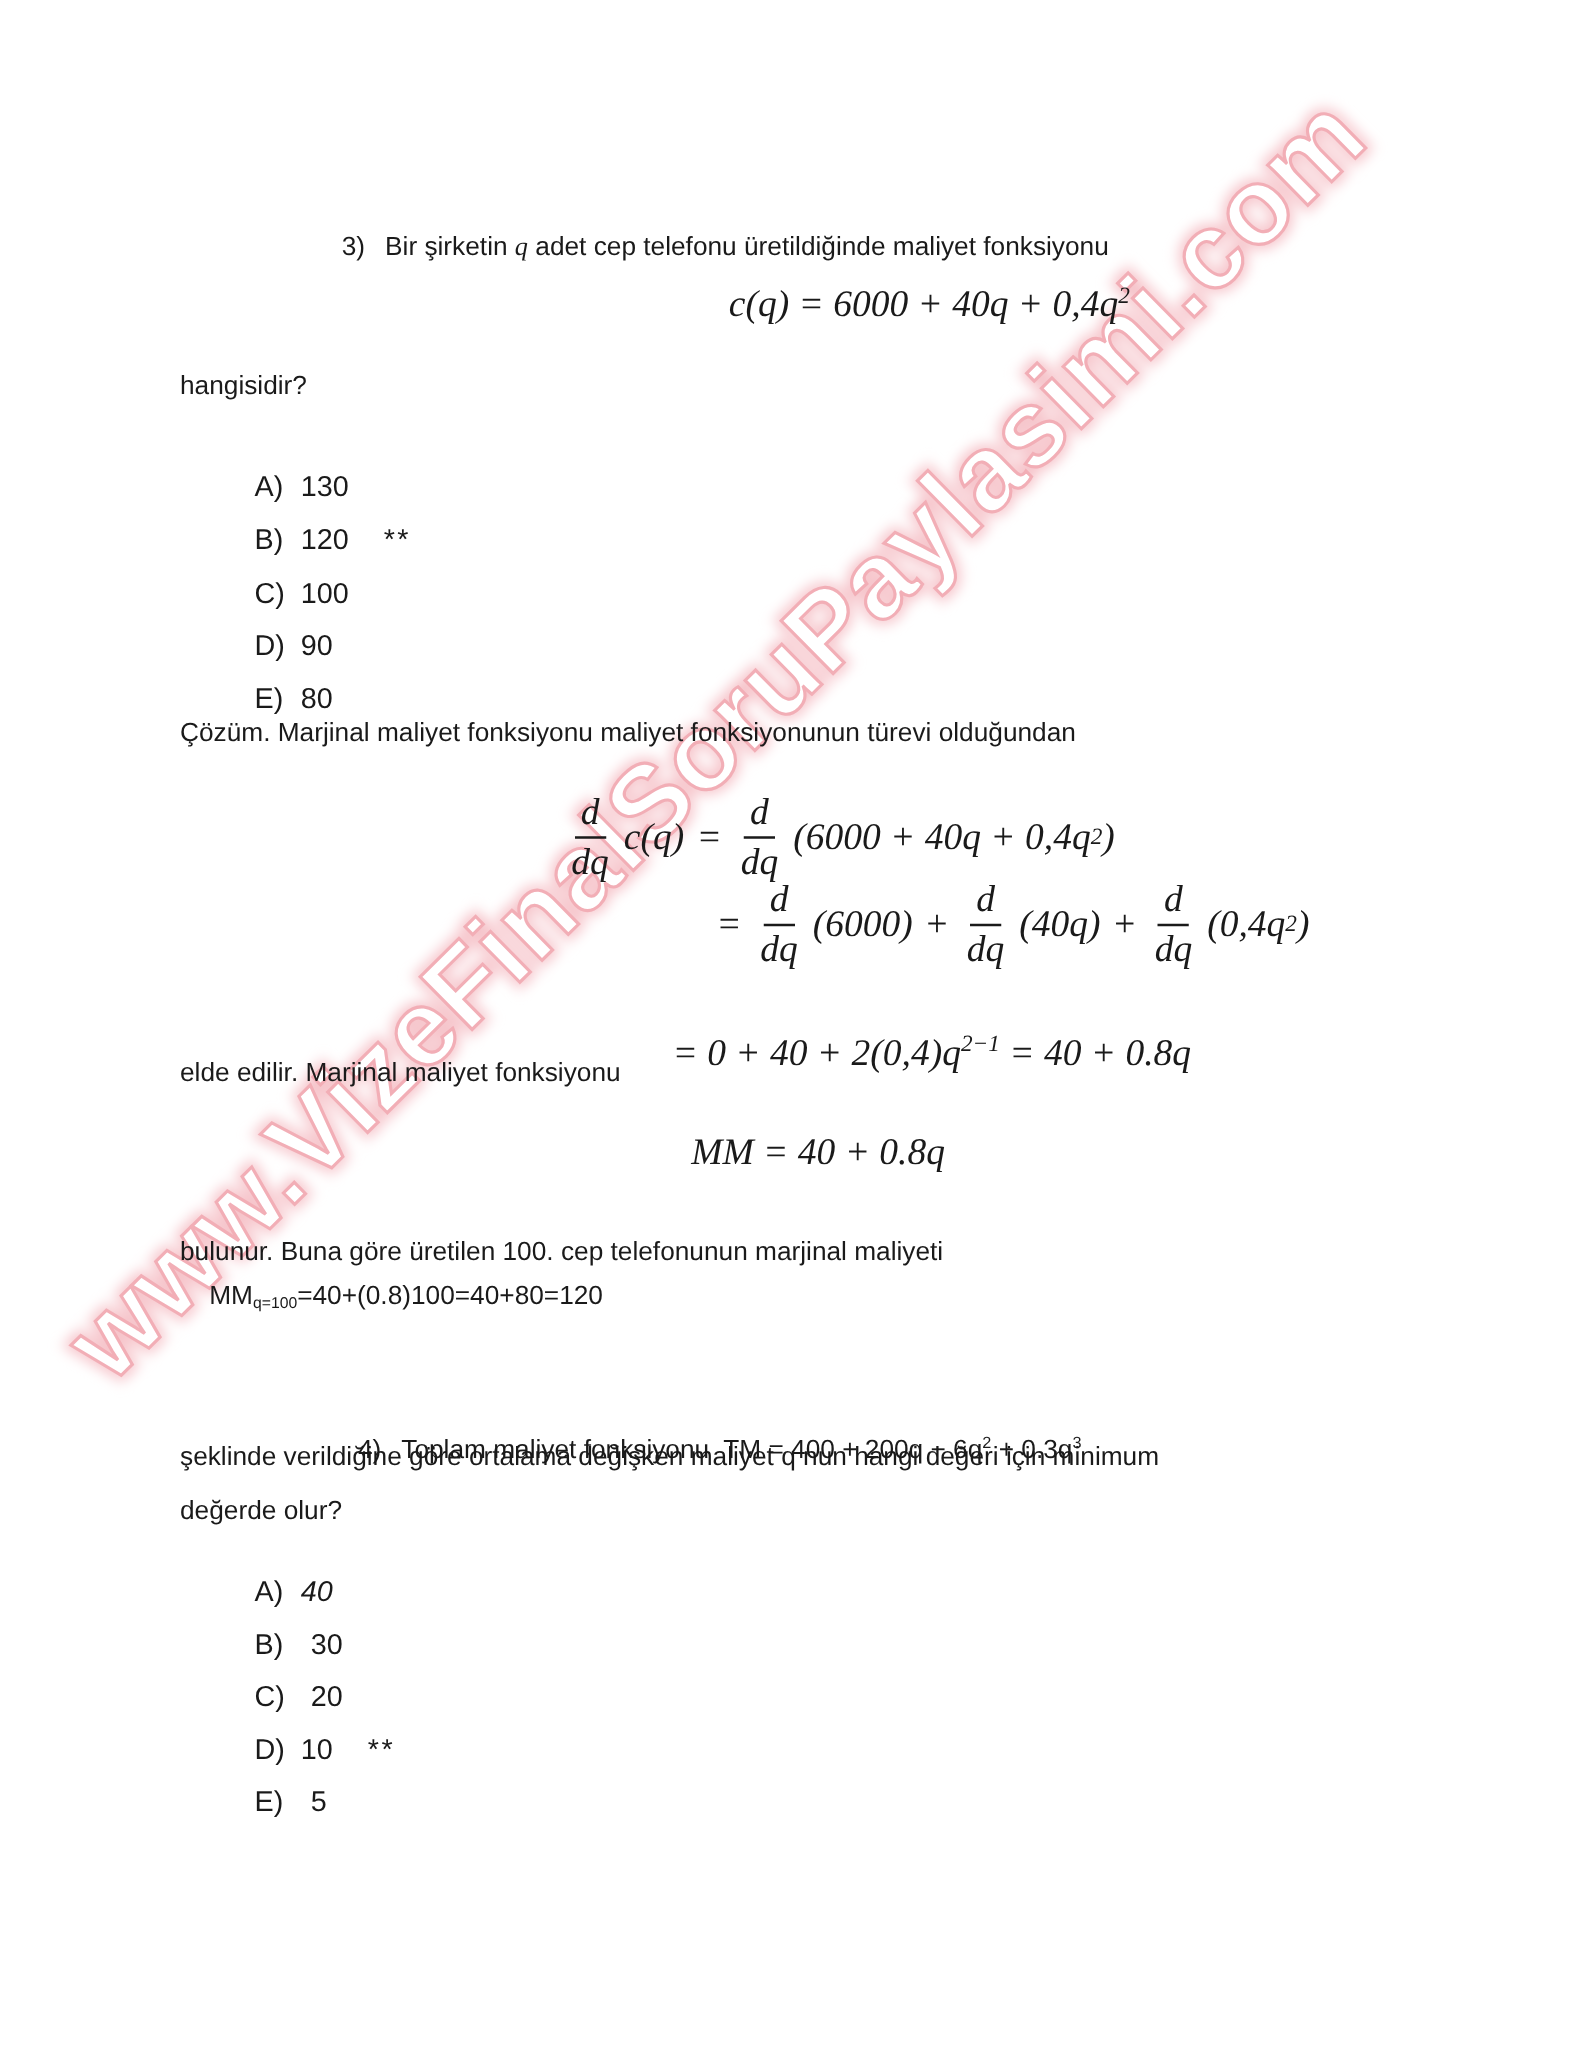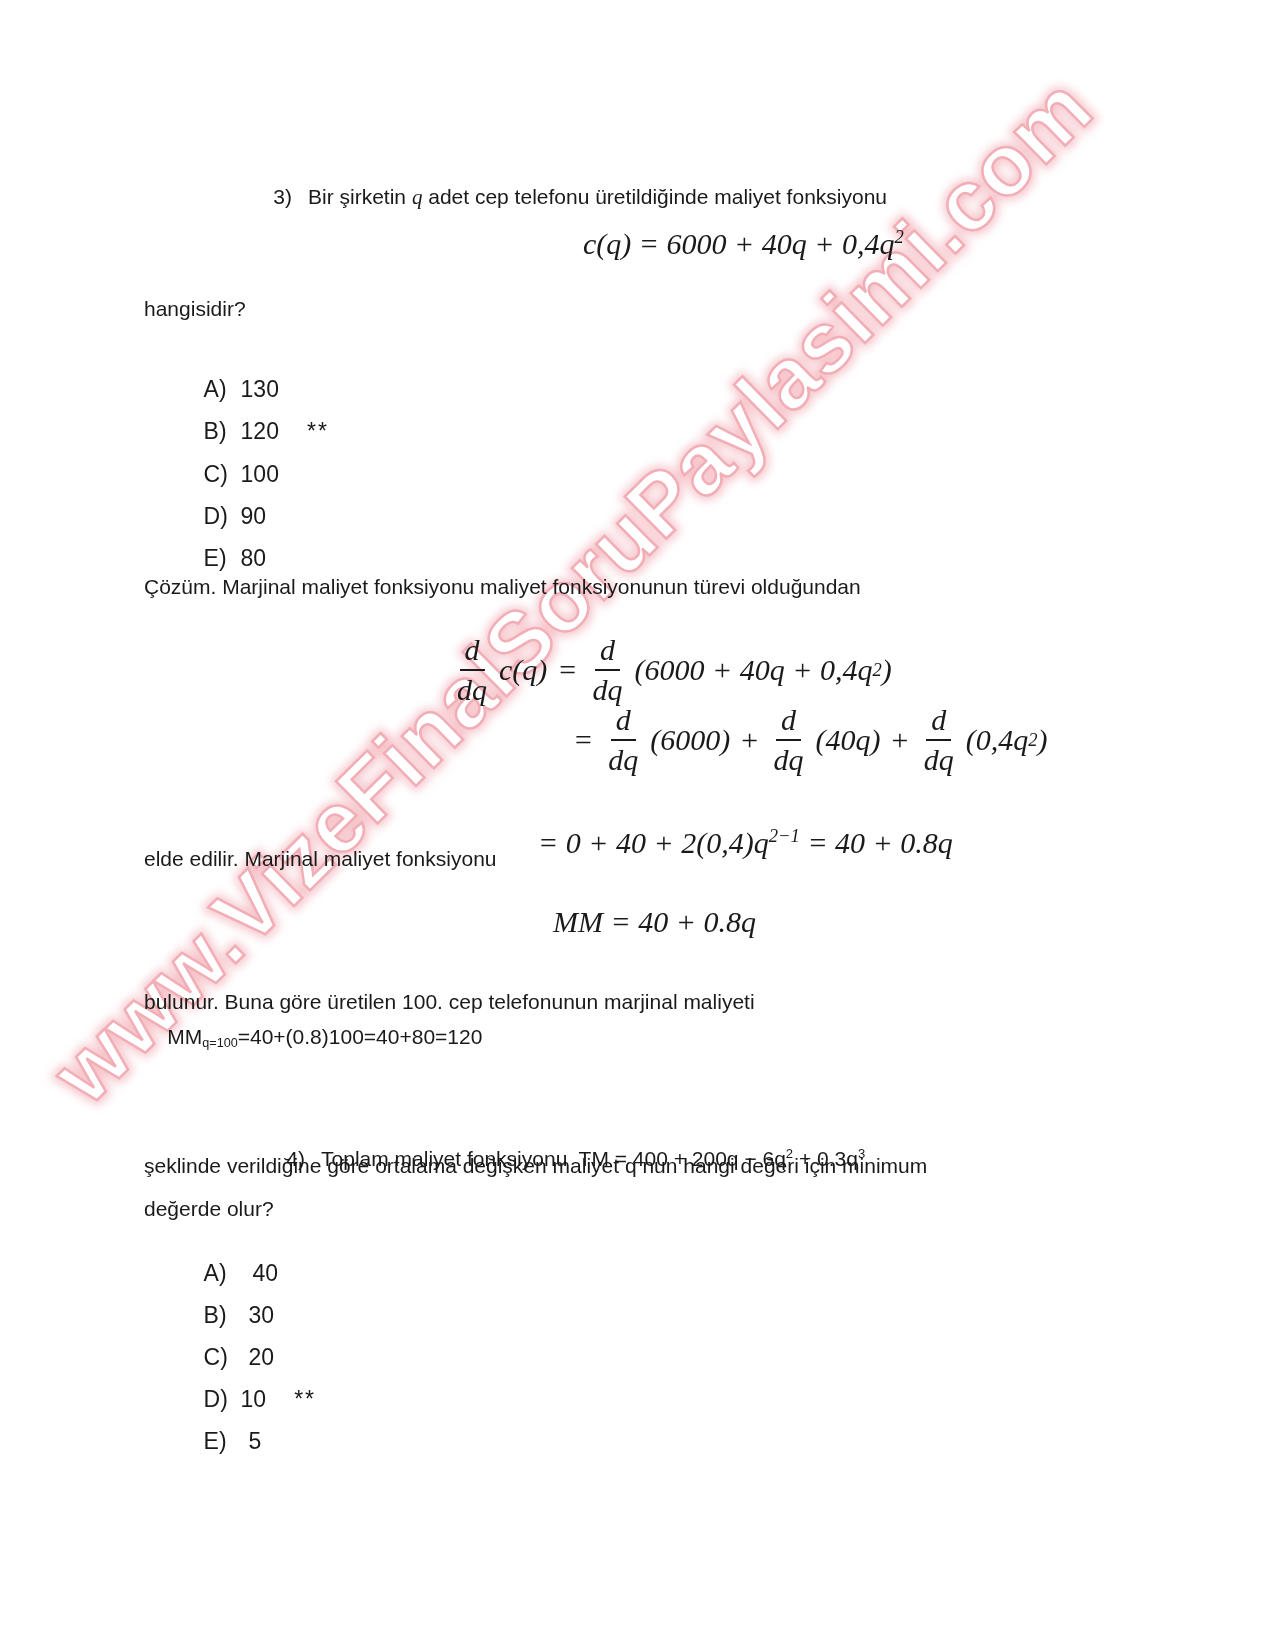--- a/index.html
+++ b/index.html
@@ -132,21 +132,21 @@
 
 
   <div class="line" style="left:263px; top:1103px;">
     <span>4)</span><span class="numgap"></span><span>Toplam maliyet fonksiyonu  </span><span><span>TM = 400 + 200q − 6q</span><sup>2</sup><span> + 0.3q</span><sup>3</sup></span>
   </div>
 
   <div class="line" style="left:144px; top:1149px;">şeklinde verildiğine göre ortalama değişken maliyet q nun hangi değeri için minimum</div>
   <div class="line" style="left:144px; top:1192px;">değerde olur?</div>
 
   <div class="opt" style="left:178px; top:1233px;">
-    <span class="opt-label">A)</span><span class="opt-value" style="margin-left:12px;">40</span><span class="opt-marker"></span>
+    <span class="opt-label">A)</span><span class="opt-value" style="font-style:italic;">40</span><span class="opt-marker"></span>
   </div>
   <div class="opt" style="left:178px; top:1275px;">
     <span class="opt-label">B)</span><span class="opt-value" style="margin-left:8px;">30</span><span class="opt-marker"></span>
   </div>
   <div class="opt" style="left:178px; top:1317px;">
     <span class="opt-label">C)</span><span class="opt-value" style="margin-left:8px;">20</span><span class="opt-marker"></span>
   </div>
   <div class="opt" style="left:178px; top:1359px;">
     <span class="opt-label">D)</span><span class="opt-value">10</span><span class="opt-marker">**</span>
   </div>

